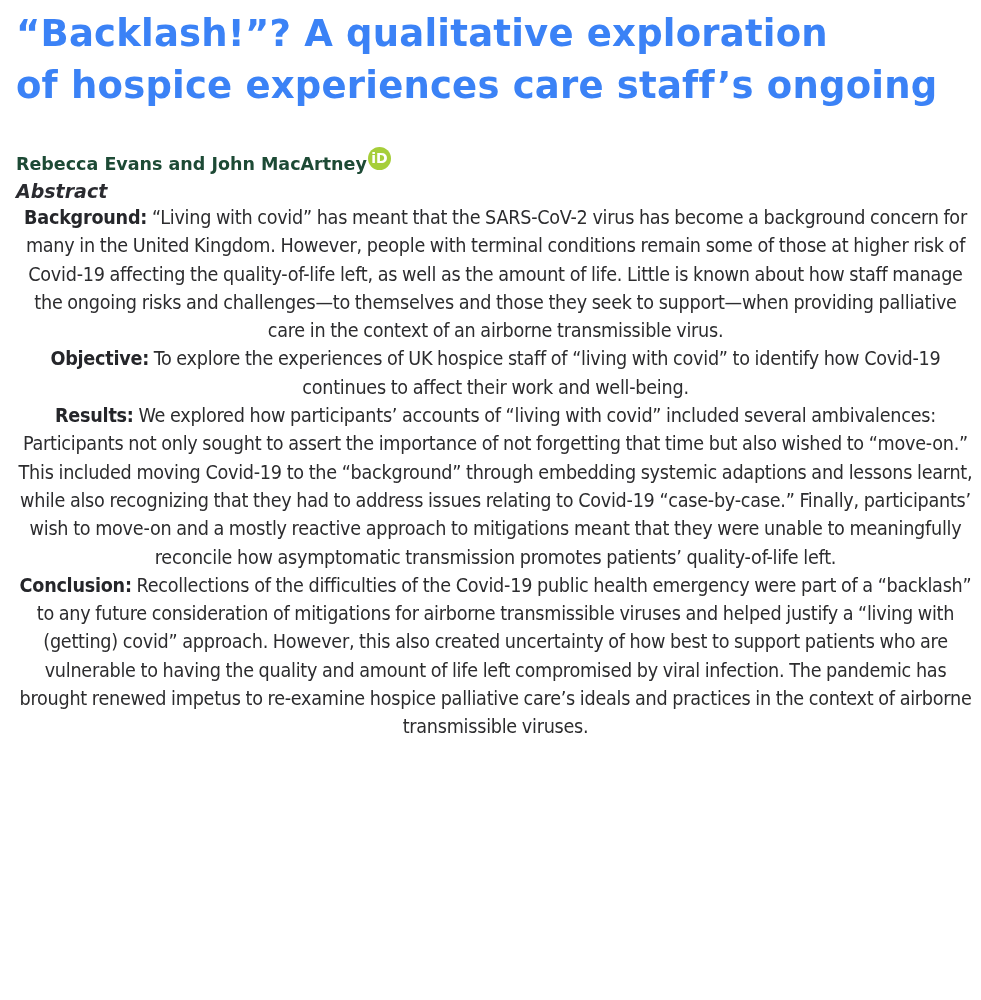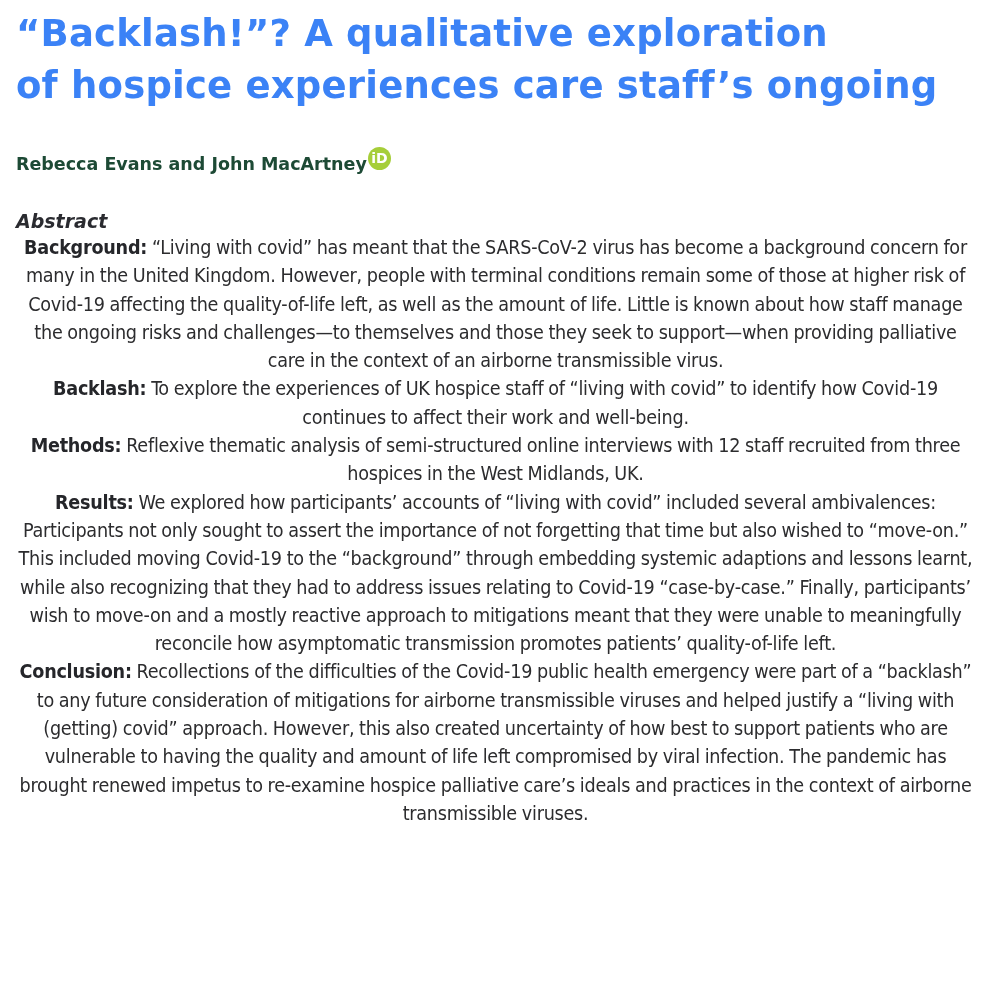--- a/index.html
+++ b/index.html
@@ -55,21 +55,20 @@
       border-radius: 50%;
       background: #a6ce39;
       color: #ffffff;
       font-size: 14px;
       font-weight: bold;
       margin-left: 1px;
       margin-top: -12px;
       font-family: "DejaVu Sans", sans-serif;
     }
     .abstract-heading {
-      margin-top: 30px;
       font-family: "DejaVu Sans", sans-serif;
       font-style: italic;
       font-weight: bold;
       font-size: 19px;
       line-height: 26px;
       color: #2a2b30;
     }
     .abstract-body {
       font-family: "DejaVu Sans Condensed", "DejaVu Sans", sans-serif;
       font-size: 19.6px;
@@ -99,19 +98,18 @@
 
   <div class="authors">
     <span>Rebecca Evans and John MacArtney</span>
     <span class="orcid">iD</span>
   </div>
 
   <div class="abstract-heading">Abstract</div>
 
   <div class="abstract-body">
     <p class="section"><span class="section-label">Background:</span><span> “Living with covid” has meant that the SARS-CoV-2 virus has become a background concern for many in the United Kingdom. However, people with terminal conditions remain some of those at higher risk of Covid-19 affecting the quality-of-life left, as well as the amount of life. Little is known about how staff manage the ongoing risks and challenges—to themselves and those they seek to support—when providing palliative care in the context of an airborne transmissible virus.</span></p>
-    <p class="section"><span class="section-label">Backlash:</span><span> To explore the experiences of UK hospice staff of “living with covid” to identify how Covid-19 continues to affect their work and well-being.</span></p>
-    <p class="section"><span class="section-label">Methods:</span><span> Reflexive thematic analysis of semi-structured online interviews with 12 staff recruited from three hospices in the West Midlands, UK.</span></p>
+    <p class="section"><span class="section-label">Objective:</span><span> To explore the experiences of UK hospice staff of “living with covid” to identify how Covid-19 continues to affect their work and well-being.</span></p>
     <p class="section"><span class="section-label">Results:</span><span> We explored how participants’ accounts of “living with covid” included several ambivalences: Participants not only sought to assert the importance of not forgetting that time but also wished to “move-on.” This included moving Covid-19 to the “background” through embedding systemic adaptions and lessons learnt, while also recognizing that they had to address issues relating to Covid-19 “case-by-case.” Finally, participants’ wish to move-on and a mostly reactive approach to mitigations meant that they were unable to meaningfully reconcile how asymptomatic transmission promotes patients’ quality-of-life left.</span></p>
     <p class="section"><span class="section-label">Conclusion:</span><span> Recollections of the difficulties of the Covid-19 public health emergency were part of a “backlash” to any future consideration of mitigations for airborne transmissible viruses and helped justify a “living with (getting) covid” approach. However, this also created uncertainty of how best to support patients who are vulnerable to having the quality and amount of life left compromised by viral infection. The pandemic has brought renewed impetus to re-examine hospice palliative care’s ideals and practices in the context of airborne transmissible viruses.</span></p>
   </div>
 
 </div>
 
 </body></html>

